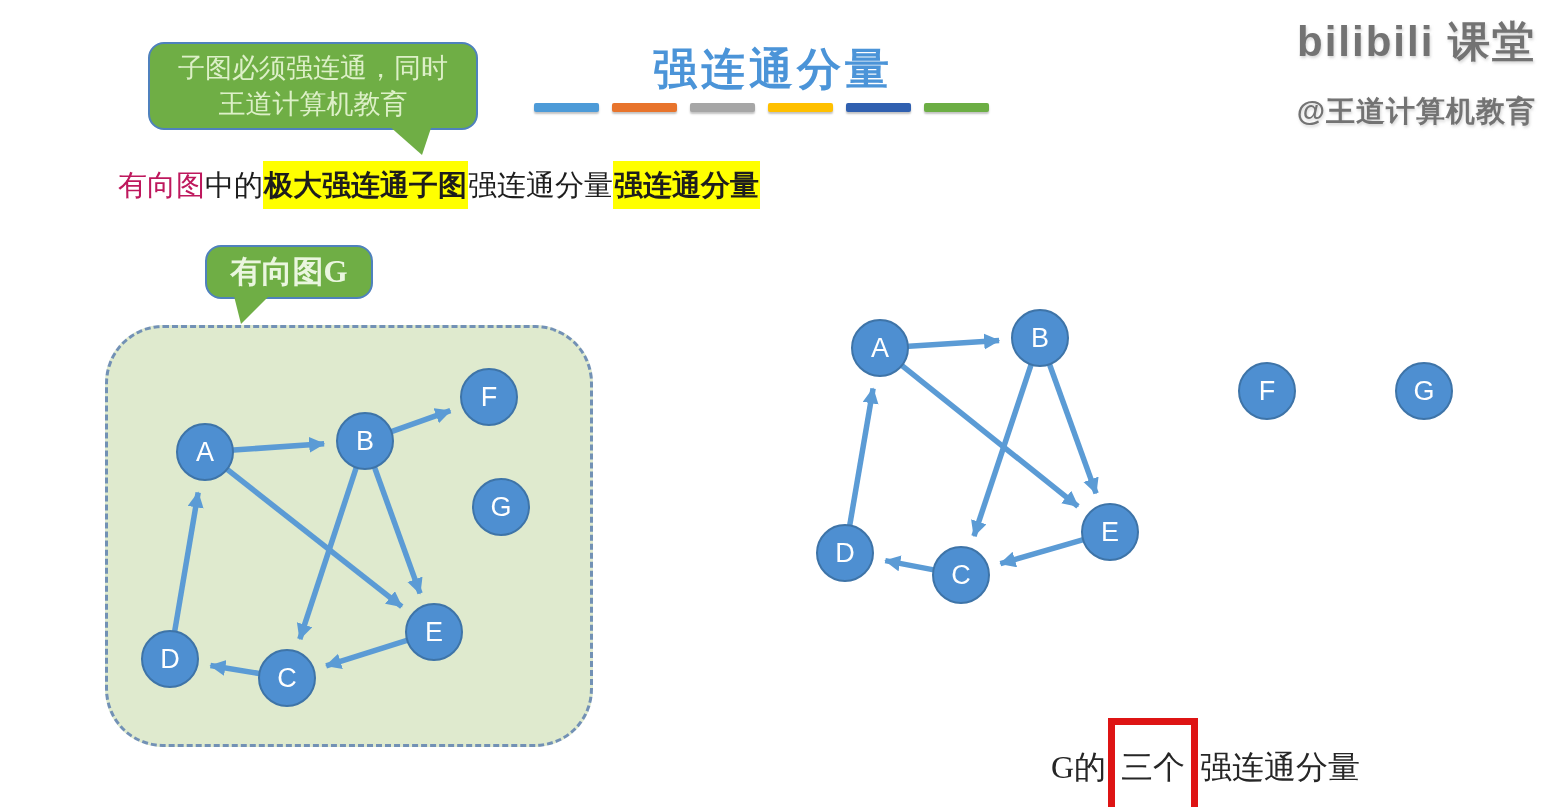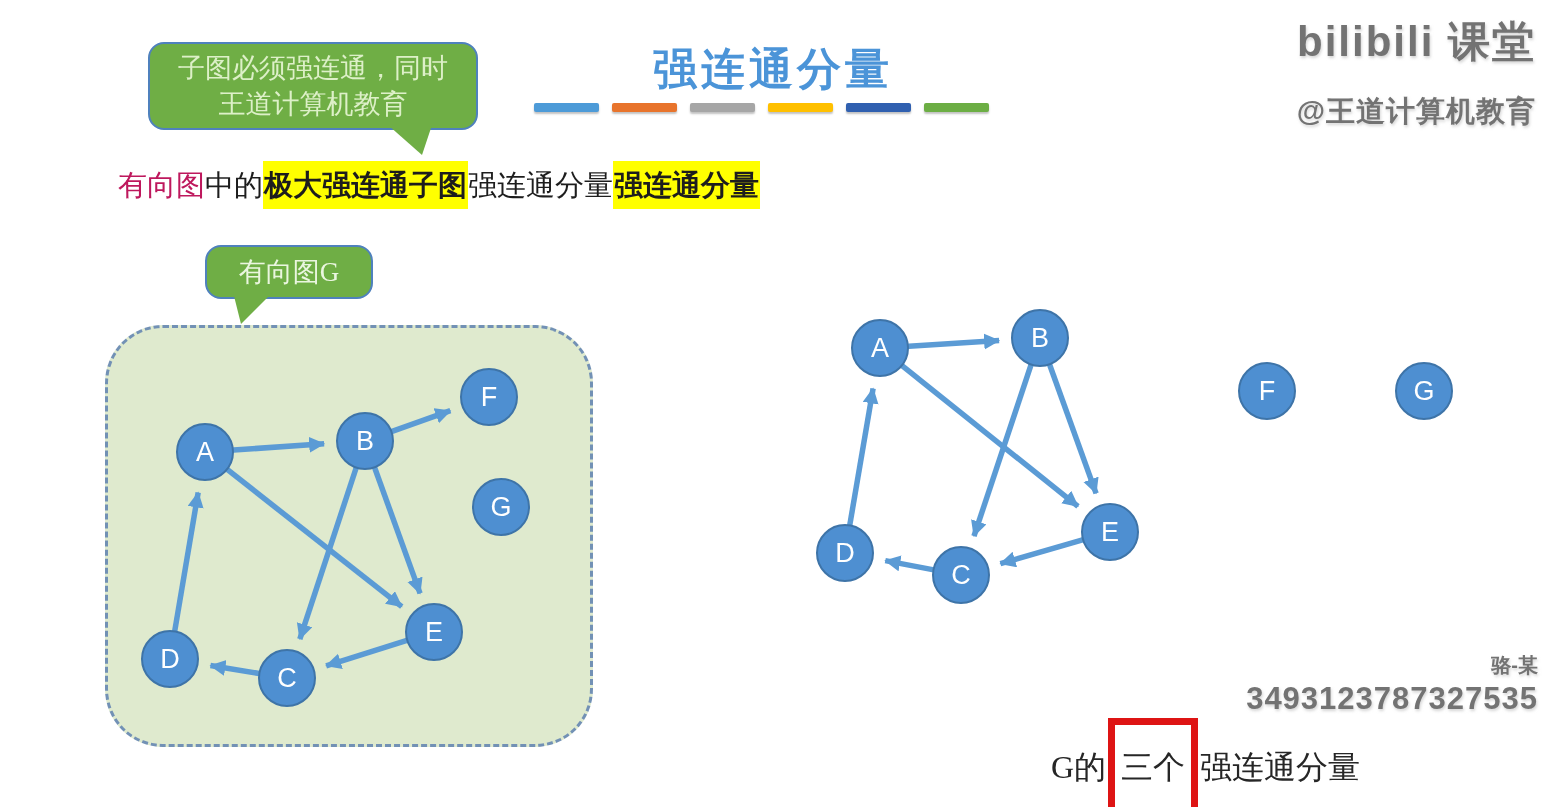--- a/index.html
+++ b/index.html
@@ -12,21 +12,21 @@
          color:#4b94d8;letter-spacing:4px;}
   .divider{position:absolute;left:534px;top:103px;display:flex;gap:13px;}
   .divider .bar{width:65px;height:9px;border-radius:2px;
                 box-shadow:0 2px 2px rgba(120,120,120,0.45);}
 
   
   .bubble{position:absolute;background:#6fae45;border:2px solid #4f81bd;border-radius:16px;
           color:#ddf0c8;font-family:"Liberation Serif", serif;text-align:center;
           display:flex;flex-direction:column;justify-content:center;}
   .bubble-note{left:148px;top:42px;width:326px;height:84px;font-size:27px;line-height:1.35;}
-  .bubble-label{left:205px;top:245px;width:164px;height:50px;font-size:27px;color:#eaf6df;}
+  .bubble-label{left:205px;top:245px;width:164px;height:50px;font-size:31px;color:#eaf6df;font-weight:bold;}
   .tail{position:absolute;width:0;height:0;}
   .tail-note{left:388px;top:125px;border-left:34px solid transparent;
              border-right:10px solid transparent;border-top:30px solid #6fae45;}
   .tail-label{left:233px;top:292px;border-left:8px solid transparent;
               border-right:32px solid transparent;border-top:32px solid #6fae45;}
 
   
   .definition{position:absolute;left:118px;top:166px;font-family:"Liberation Serif", serif;
               font-size:29px;color:#1d1d1d;white-space:nowrap;}
   .definition .red{color:#be185d;}
@@ -141,18 +141,14 @@
   <div class="caption">
     <span>G的</span>
     <span class="boxed">三个</span>
     <span>强连通分量</span>
   </div>
 
   <div class="wm wm-logo">
     <div>bilibili 课堂</div>
     <div class="sub">@王道计算机教育</div>
   </div>
-  <div class="wm wm-uid">
-    <div>骆-某</div>
-    <div class="num">3493123787327535</div>
-  </div>
 
 </div>
 
 </body></html>

